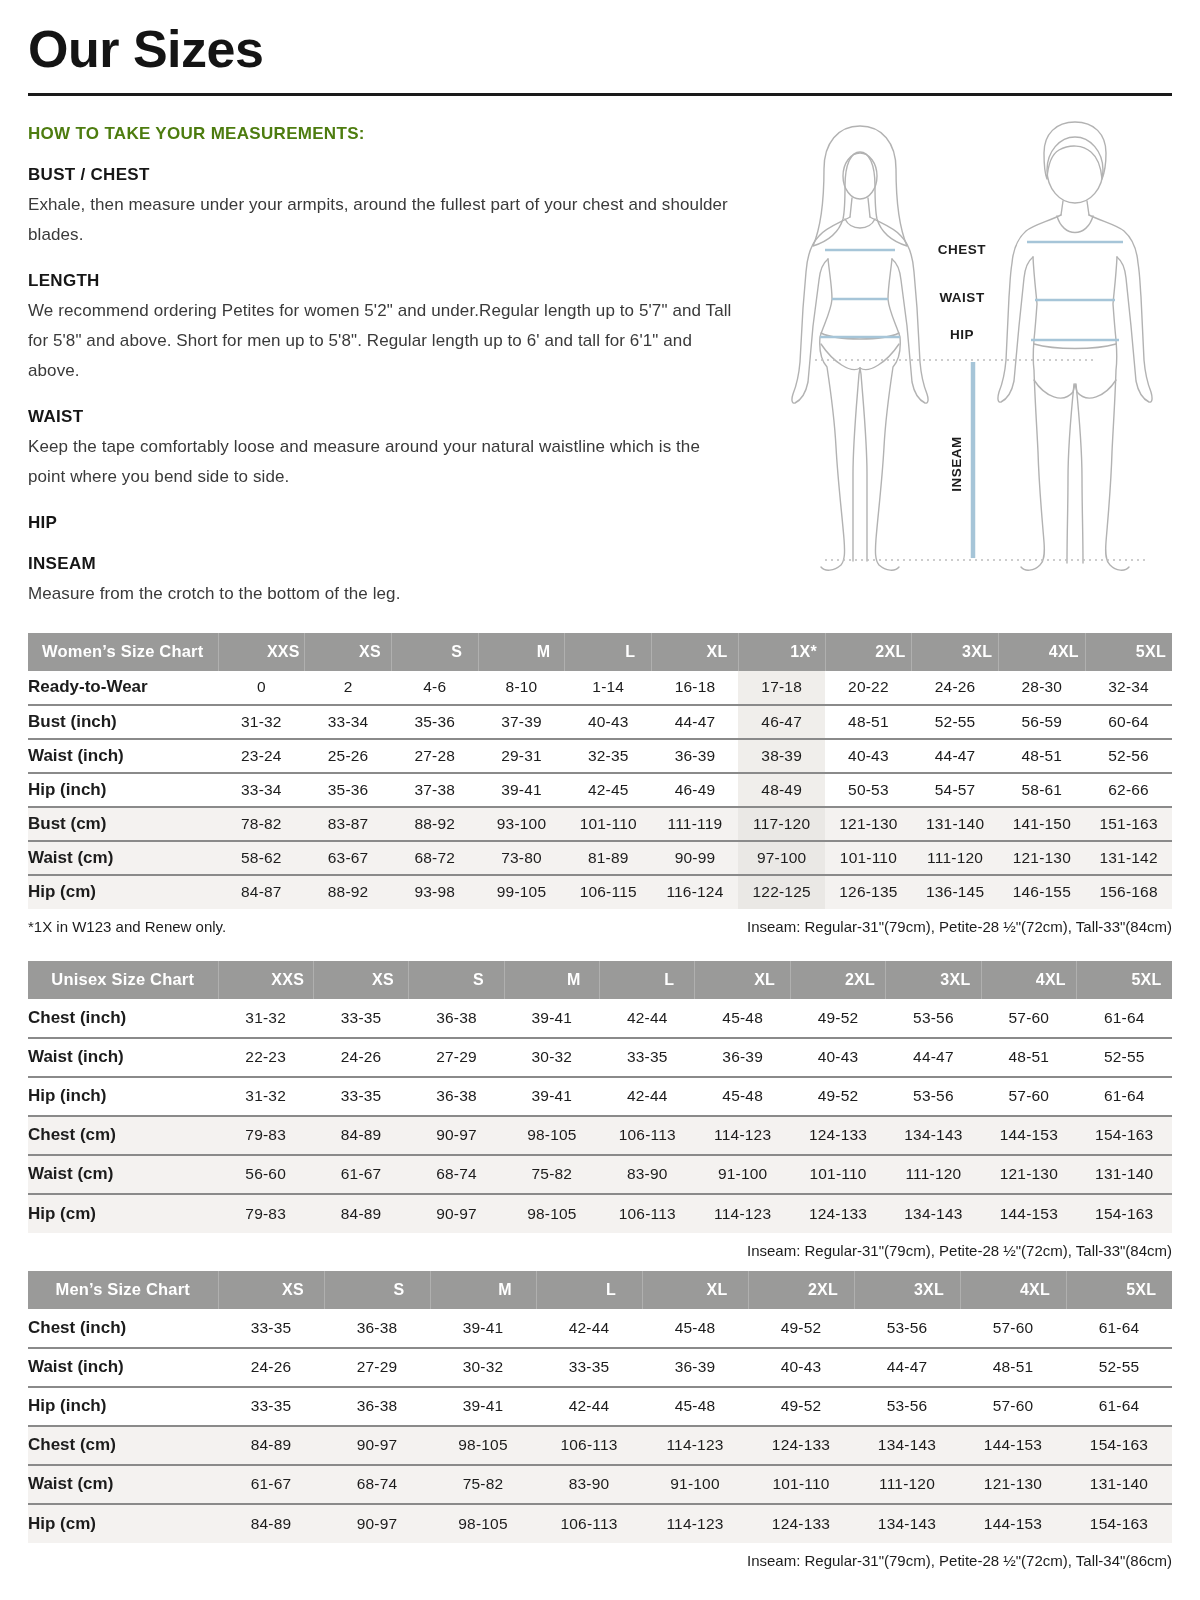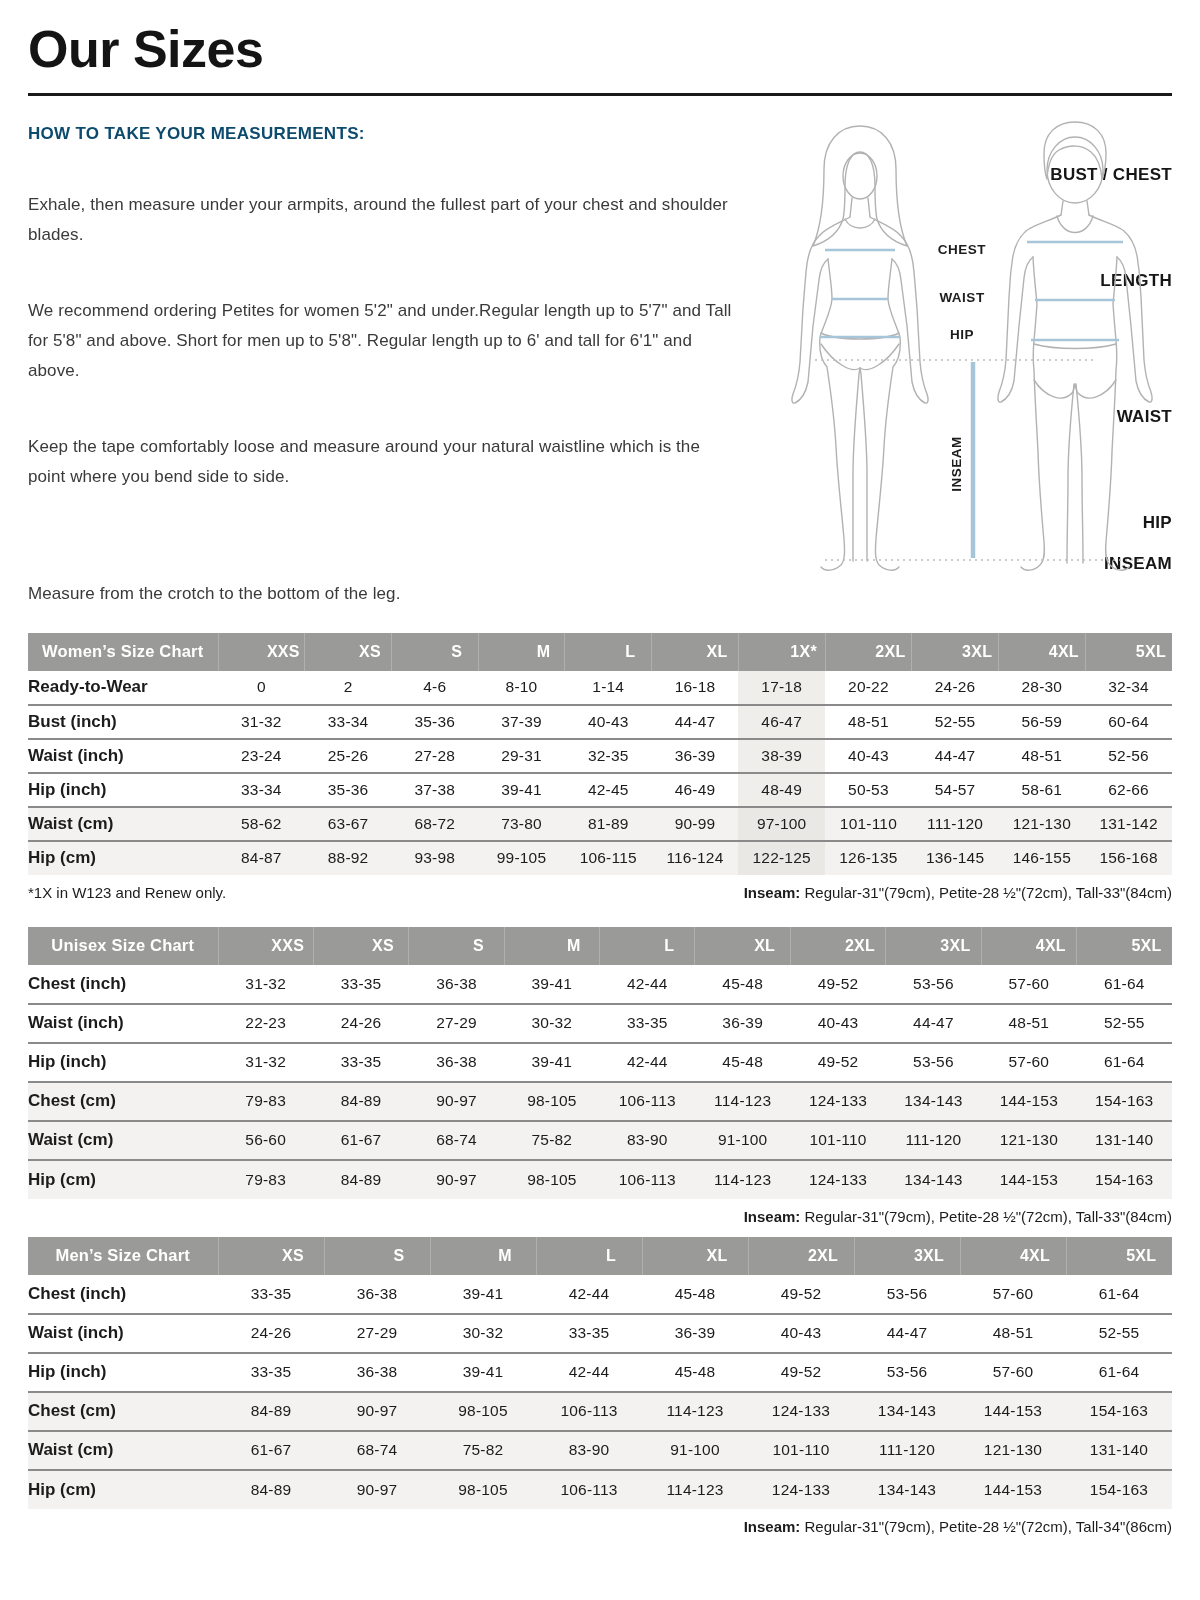--- a/index.html
+++ b/index.html
@@ -10,22 +10,22 @@
   }
   *{margin:0;padding:0;box-sizing:border-box;}
   html,body{background:#fff;}
   body{
     width:1200px;height:1600px;overflow:hidden;position:relative;
     font-family:"Liberation Sans",sans-serif;color:var(--text);
   }
   .page{padding:22px 28px 0 28px;position:relative;}
   h1.page-title{font-size:52px;font-weight:800;line-height:1.05;color:#141414;letter-spacing:-0.5px;}
   .rule{margin-top:16px;height:3px;background:var(--title-rule);}
-  .howto-heading{margin-top:28px;font-size:17px;font-weight:700;letter-spacing:.3px;color:#0c4a6e;}
-  .m-section .sec-heading{margin-top:21px;font-size:17px;font-weight:700;letter-spacing:.3px;color:#161616;text-align:right;}
+  .howto-heading{margin-top:28px;font-size:17px;font-weight:700;letter-spacing:.3px;color:#4d7c0f;}
+  .m-section .sec-heading{margin-top:21px;font-size:17px;font-weight:700;letter-spacing:.3px;color:#161616;}
   .m-section .sec-body{margin-top:5px;font-size:17px;line-height:30px;color:#3a3a3a;max-width:705px;letter-spacing:.1px;}
   .diagram{position:absolute;left:775px;top:112px;width:390px;height:470px;}
   .diagram svg{width:100%;height:100%;display:block;}
   .diagram text{font-family:"Liberation Sans",sans-serif;font-size:13.5px;font-weight:700;fill:#1d1d1d;letter-spacing:.5px;}
 
   .tables{margin-top:24px;}
   .tbl-wrap{margin-top:0;}
   .tbl-wrap + .tbl-wrap{margin-top:0;}
   .tbl-wrap.second{margin-top:26px;}
   .tbl-wrap.third{margin-top:12px;}
@@ -45,21 +45,21 @@
   }
   [data-table-id="0"] td, [data-table-id="0"] tbody th{height:34px;}
   [data-table-id="1"] td, [data-table-id="1"] tbody th,
   [data-table-id="2"] td, [data-table-id="2"] tbody th{height:39px;}
   tr.shaded td, tr.shaded th{background:var(--shaded-row-bg);}
   td.hl{background:var(--highlight-col-bg);}
   tr.shaded td.hl{background:var(--highlight-shaded-bg);}
   .footnote{display:flex;justify-content:space-between;align-items:baseline;margin-top:9px;font-size:15px;color:#1c1c1c;}
   .footnote .fn-left{}
   .footnote .fn-right{margin-left:auto;text-align:right;}
-  .fn-b{font-weight:700;}
+  .fn-b{font-weight:400;}
 </style>
 </head>
 <body>
 
 <div class="page">
 
   <h1 class="page-title">Our Sizes</h1>
   <div class="rule"></div>
 
   <div class="howto-heading">HOW TO TAKE YOUR MEASUREMENTS:</div>
@@ -210,20 +210,34 @@
               <td>39-41</td>
               <td>42-45</td>
               <td>46-49</td>
               <td class="hl">48-49</td>
               <td>50-53</td>
               <td>54-57</td>
               <td>58-61</td>
               <td>62-66</td>
             </tr>
             <tr class="shaded">
+              <th class="row-label">Bust (cm)</th>
+              <td>78-82</td>
+              <td>83-87</td>
+              <td>88-92</td>
+              <td>93-100</td>
+              <td>101-110</td>
+              <td>111-119</td>
+              <td class="hl">117-120</td>
+              <td>121-130</td>
+              <td>131-140</td>
+              <td>141-150</td>
+              <td>151-163</td>
+            </tr>
+            <tr class="shaded">
               <th class="row-label">Waist (cm)</th>
               <td>58-62</td>
               <td>63-67</td>
               <td>68-72</td>
               <td>73-80</td>
               <td>81-89</td>
               <td>90-99</td>
               <td class="hl">97-100</td>
               <td>101-110</td>
               <td>111-120</td>

